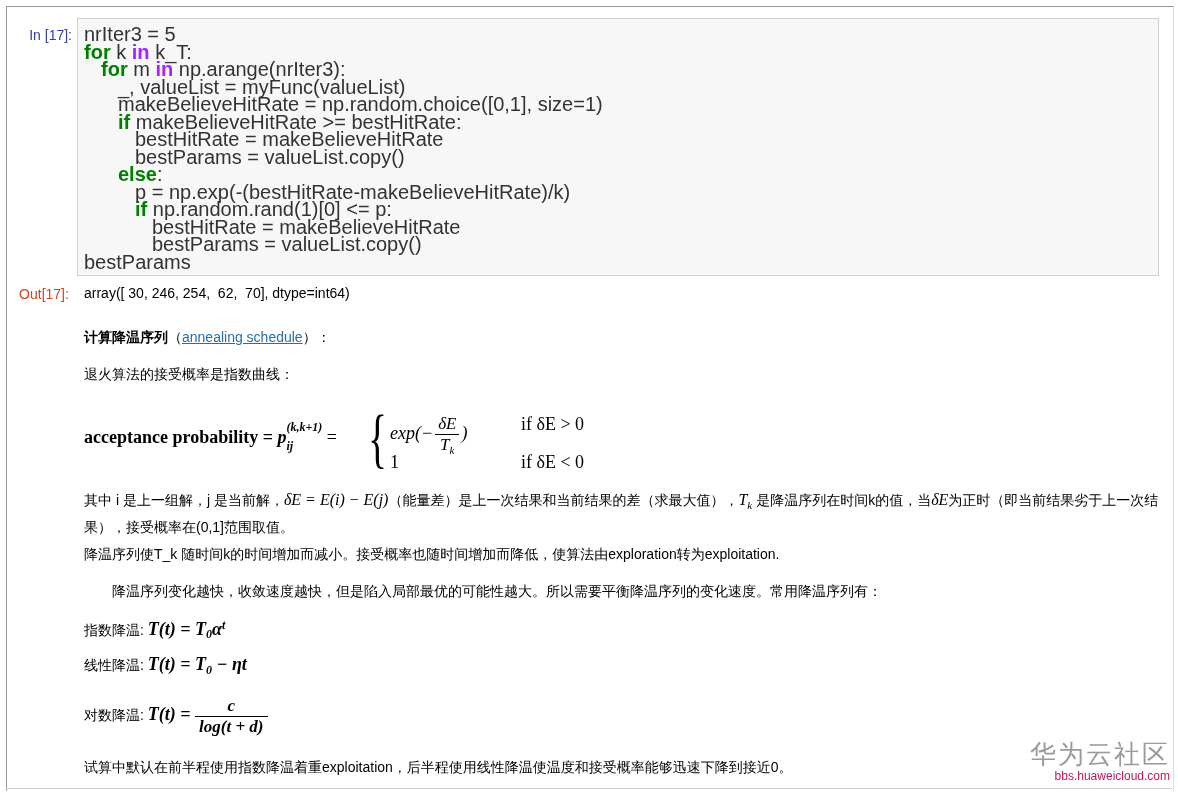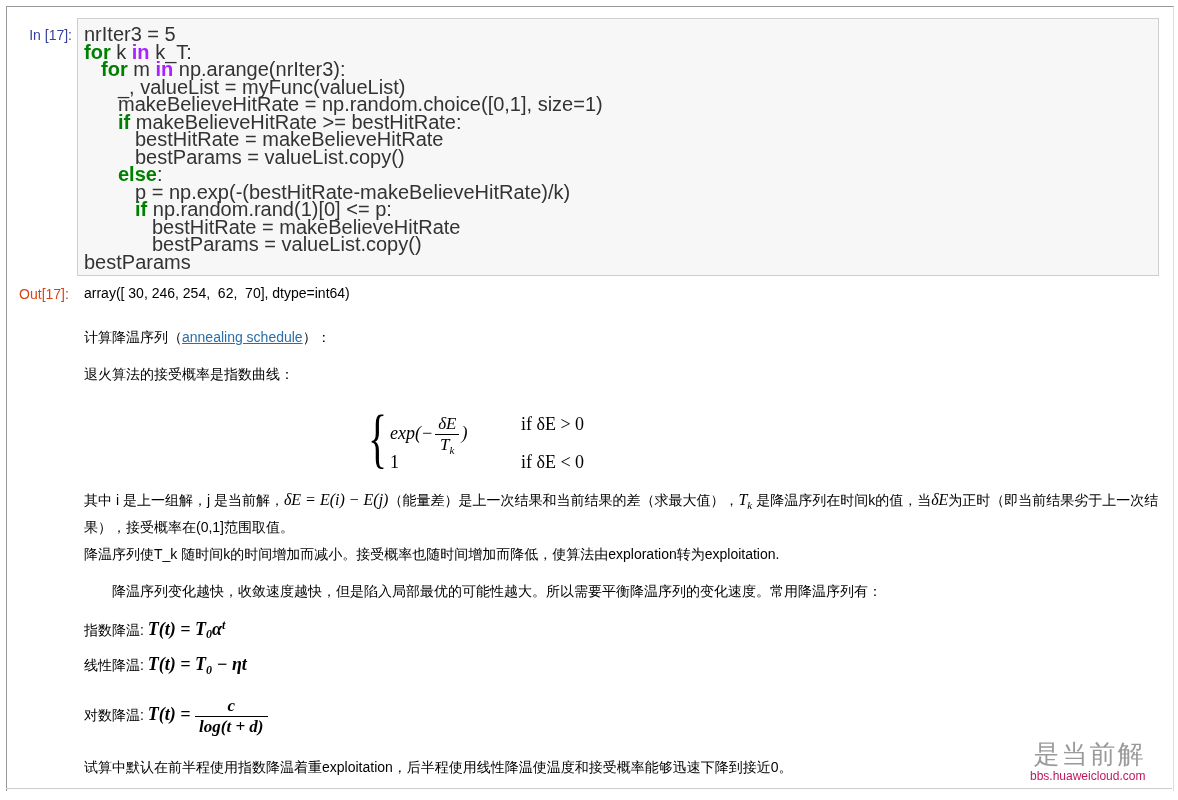--- a/index.html
+++ b/index.html
@@ -15,21 +15,21 @@
   .code-box { position:absolute; left:77px; top:18px; width:1082px; height:258px;
               background:#f7f7f7; border:1px solid #cfcfcf; box-sizing:border-box; }
   .code { position:absolute; left:84px; top:26px; font-size:20px; line-height:17.5px; color:#333;
           font-family:"Liberation Sans", sans-serif; white-space:pre; }
   .code .line { display:block; height:17.5px; }
   .kw { color:#008000; font-weight:bold; }
   .kw-in { color:#AA22FF; font-weight:bold; }
   .output-text { position:absolute; left:84px; top:285px; font-size:14px; color:#000; white-space:pre; }
   .md { position:absolute; left:84px; font-size:14px; color:#000; }
   .heading { top:329px; }
-  .heading b { font-weight:normal; }
+  .heading b { font-weight:bold; }
   .heading a { color:#296eaa; text-decoration:underline; }
   .p1 { top:366px; }
   .eq-main { position:absolute; left:84px; top:400px; height:80px; width:560px;
              font-family:"DejaVu Serif", serif; font-size:16px; }
   .eq-main .lhs { position:absolute; left:0; top:27px; font-family:"Liberation Serif", serif; font-size:18px; font-weight:bold; white-space:nowrap; }
   .eq-main .lhs i { font-style:italic; }
   .eq-main .brace { position:absolute; left:284px; top:-2px; font-size:66px; font-family:"Liberation Serif", serif; font-weight:normal; line-height:80px; transform:scaleX(0.6); transform-origin:left; }
   .eq-main .case1 { position:absolute; left:306px; top:14px; font-family:"Liberation Serif", serif; font-size:18px; font-style:italic; white-space:nowrap; }
   .eq-main .frac { display:inline-block; vertical-align:middle; text-align:center; margin:0 2px; }
   .eq-main .frac .num { display:block; border-bottom:1px solid #000; padding:0 3px; font-size:17px; }
@@ -67,20 +67,23 @@
 <div class="prompt-out">Out[17]:</div>
 <div class="output-text">array([ 30, 246, 254,  62,  70], dtype=int64)</div>
 
 <div class="md heading">
   <b>计算降温序列</b><span>（</span><a>annealing schedule</a><span>）：</span>
 </div>
 
 <div class="md p1">退火算法的接受概率是指数曲线：</div>
 
 <div class="eq-main">
+  <div class="lhs">
+    <span>acceptance probability = </span><i>p</i><span style="display:inline-block;vertical-align:middle;line-height:11px;font-size:12px;font-style:italic;"><span style="display:block;position:relative;top:-6px;">(k,k+1)</span><span style="display:block;position:relative;top:2px;">ij</span></span><span style="font-weight:normal"> =</span>
+  </div>
   <div class="brace">{</div>
   <div class="case1">
     <span>exp(−</span><span class="frac" style="font-style:italic"><span class="num">δE</span><span class="den"><span>T</span><sub style="font-size:11px">k</sub></span></span><span>)</span>
   </div>
   <div class="cond1">if δE &gt; 0</div>
   <div class="case2">1</div>
   <div class="cond2">if δE &lt; 0</div>
 </div>
 
 <div class="md p2"><span>其中 i 是上一组解，j 是当前解，</span><span class="m">δE = E(i) − E(j)</span><span>（能量差）是上一次结果和当前结果的差（求最大值），</span><span class="m">T</span><sub class="m" style="font-size:11px">k</sub><span> 是降温序列在时间k的值，当</span><span class="m">δE</span><span>为正时（即当前结果劣于上一次结果），接受概率在(0,1]范围取值。</span></div>
@@ -96,15 +99,15 @@
   <span>线性降温: </span><span class="m">T(t) = T</span><sub class="m" style="font-size:12px">0</sub><span class="m"> − ηt</span>
 </div>
 
 <div class="formula-line f3">
   <span>对数降温: </span><span class="m">T(t) = </span><span class="frac"><span class="num">c</span><span class="den">log(t + d)</span></span>
 </div>
 
 <div class="md p5">试算中默认在前半程使用指数降温着重exploitation，后半程使用线性降温使温度和接受概率能够迅速下降到接近0。</div>
 
 <div class="watermark">
-  <div class="cn">是当前解</div>
+  <div class="cn">华为云社区</div>
   <div class="url">bbs.huaweicloud.com</div>
 </div>
 
 </body></html>

